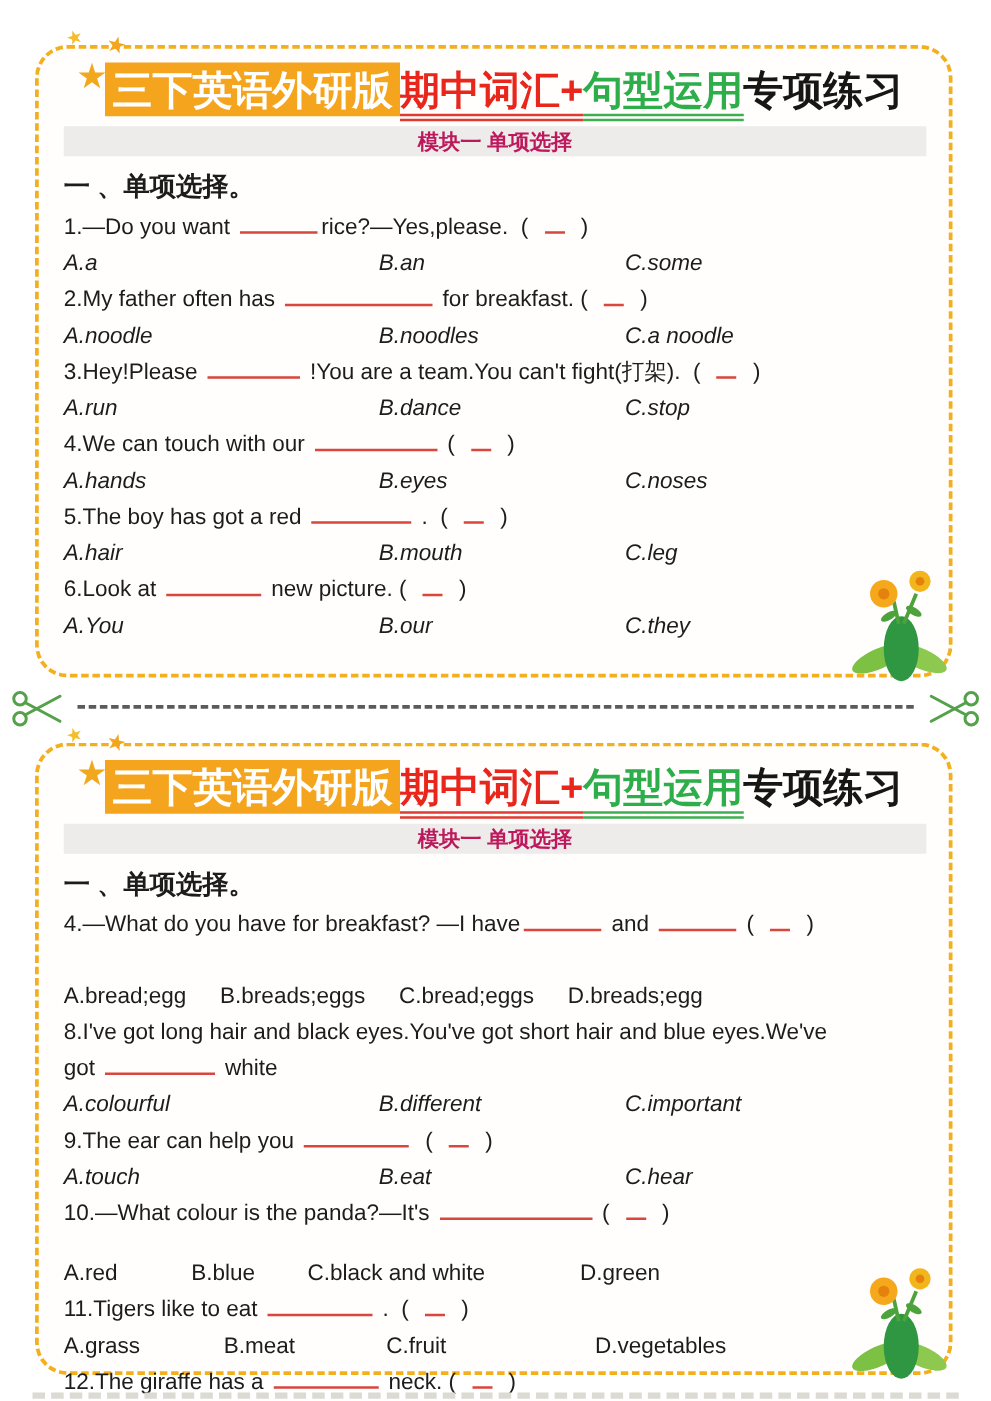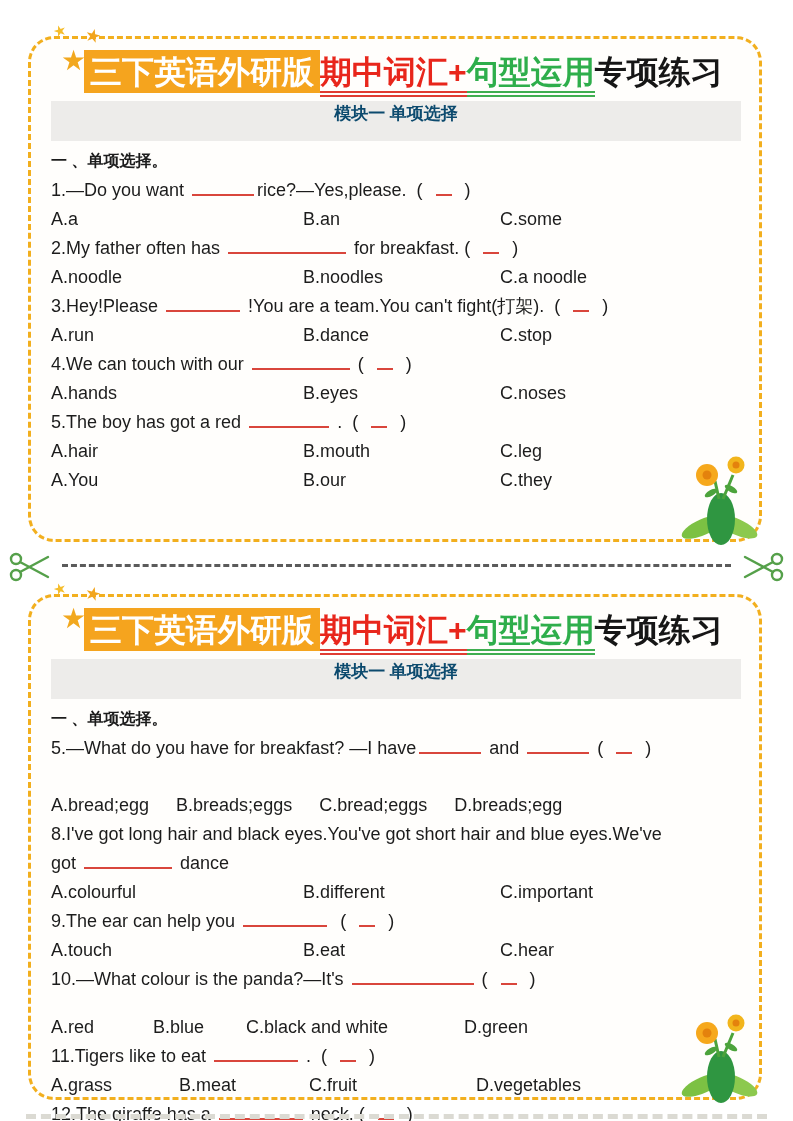--- a/index.html
+++ b/index.html
@@ -23,28 +23,28 @@
     letter-spacing:0px;
     padding-left:33px;
   }
   .hl{background:#f5a41e;color:#ffffff;padding:4px 6px 3px 6px;}
   .t-red{color:#e8261b;border-bottom:6px double #e03b31;padding-bottom:1px;}
   .t-green{color:#2eae4b;border-bottom:6px double #3fae50;padding-bottom:1px;}
   .t-black{color:#161616;}
   
   .module-bar{
     margin-top:9px;background:#edecea;text-align:center;
-    font-size:17px;font-weight:700;line-height:26px;height:40px;color:#0c4a6e;
-  }
-  .section-label{margin-top:10px;font-size:16px;font-weight:700;}
+    font-size:17px;font-weight:700;line-height:26px;height:24px;color:#be185d;
+  }
+  .section-label{margin-top:10px;font-size:21px;font-weight:700;}
   
   .questions{margin-top:4px;font-size:18px;}
   .q-line{line-height:29px;}
   .q-opts{line-height:29px;}
-  .q-opts.cols3{display:grid;grid-template-columns:252px 197px 1fr;}
+  .q-opts.cols3{display:grid;grid-template-columns:252px 197px 1fr;font-style:italic;}
   .q-opts.inline4{display:flex;gap:27px;margin-top:28px;}
   .q-opts.cols4a{display:grid;grid-template-columns:102px 93px 218px 1fr;margin-top:19px;}
   .q-opts.cols4b{display:grid;grid-template-columns:128px 130px 167px 1fr;}
   .blank{
     display:inline-block;height:13px;margin:0 3px;
     border-bottom:2px solid #d9463c;vertical-align:baseline;
   }
   .paren{display:inline-block;margin-left:5px;white-space:nowrap;}
   .paren .ans{
     display:inline-block;width:16px;height:11px;margin:0 13px;
@@ -110,20 +110,21 @@
           <span>A.hands</span>
           <span>B.eyes</span>
           <span>C.noses</span>
         </div>
         <div class="q-line"><span>5.The boy has got a red </span><span class="blank" style="width: 80px;"></span><span> . </span><span class="paren">(<span class="ans"></span>)</span></div>
         <div class="q-opts cols3">
           <span>A.hair</span>
           <span>B.mouth</span>
           <span>C.leg</span>
         </div>
+        <div class="q-line"><span>6.Look at </span><span class="blank" style="width: 76px;"></span><span> new picture.</span><span class="paren">(<span class="ans"></span>)</span></div>
         <div class="q-opts cols3">
           <span>A.You</span>
           <span>B.our</span>
           <span>C.they</span>
         </div>
       </div>
   </div>
   <svg class="flower" width="80" height="102" viewBox="0 0 80 102">
     <g>
       <ellipse cx="22" cy="74" rx="23" ry="8" fill="#7cc143" transform="rotate(-24 22 74)"></ellipse>
@@ -165,28 +166,28 @@
   <div class="stars">
     <span class="s1">★</span>
     <span class="s2">★</span>
     <span class="s3">★</span>
   </div>
   <div class="inner">
     <h1 class="title"><span class="hl">三下英语外研版</span><span class="t-red">期中词汇+</span><span class="t-green">句型运用</span><span class="t-black">专项练习</span></h1>
     <div class="module-bar">模块一 单项选择</div>
     <div class="section-label">一 、单项选择。</div>
     <div class="questions">
-        <div class="q-line"><span>5.—What do you have for breakfast? —I have</span><span class="blank" style="width: 62px;"></span><span> and </span><span class="blank" style="width: 62px;"></span><span class="paren">(<span class="ans"></span>)</span></div>
+        <div class="q-line"><span>4.—What do you have for breakfast? —I have</span><span class="blank" style="width: 62px;"></span><span> and </span><span class="blank" style="width: 62px;"></span><span class="paren">(<span class="ans"></span>)</span></div>
         <div class="q-opts inline4">
           <span>A.bread;egg</span>
           <span>B.breads;eggs</span>
           <span>C.bread;eggs</span>
           <span>D.breads;egg</span>
         </div>
-        <div class="q-line"><span>8.I've got long hair and black eyes.You've got short hair and blue eyes.We've</span><br><span>got </span><span class="blank" style="width: 88px;"></span><span> dance</span></div>
+        <div class="q-line"><span>8.I've got long hair and black eyes.You've got short hair and blue eyes.We've</span><br><span>got </span><span class="blank" style="width: 88px;"></span><span> white</span></div>
         <div class="q-opts cols3">
           <span>A.colourful</span>
           <span>B.different</span>
           <span>C.important</span>
         </div>
         <div class="q-line"><span>9.The ear can help you </span><span class="blank" style="width: 84px;"></span><span> </span><span class="paren">(<span class="ans"></span>)</span></div>
         <div class="q-opts cols3">
           <span>A.touch</span>
           <span>B.eat</span>
           <span>C.hear</span>

